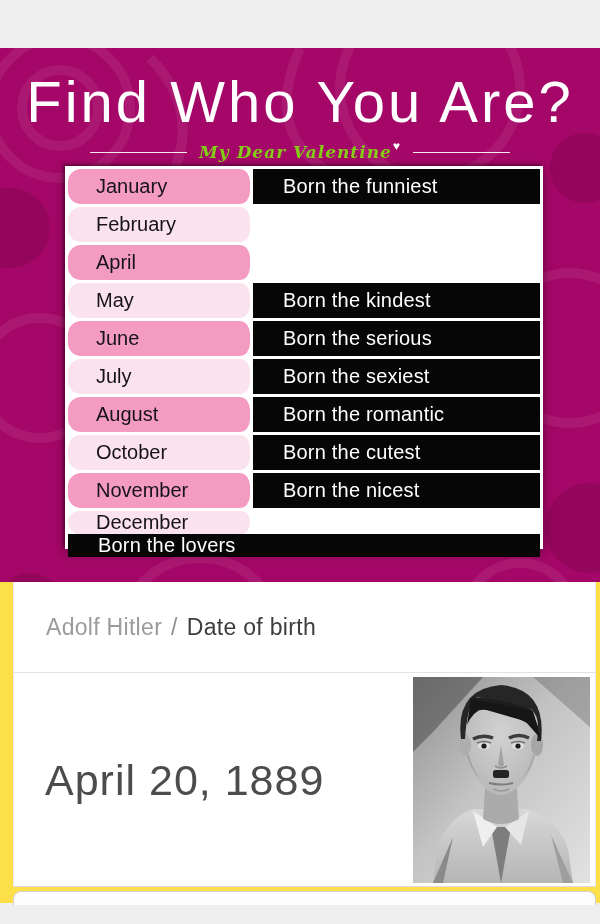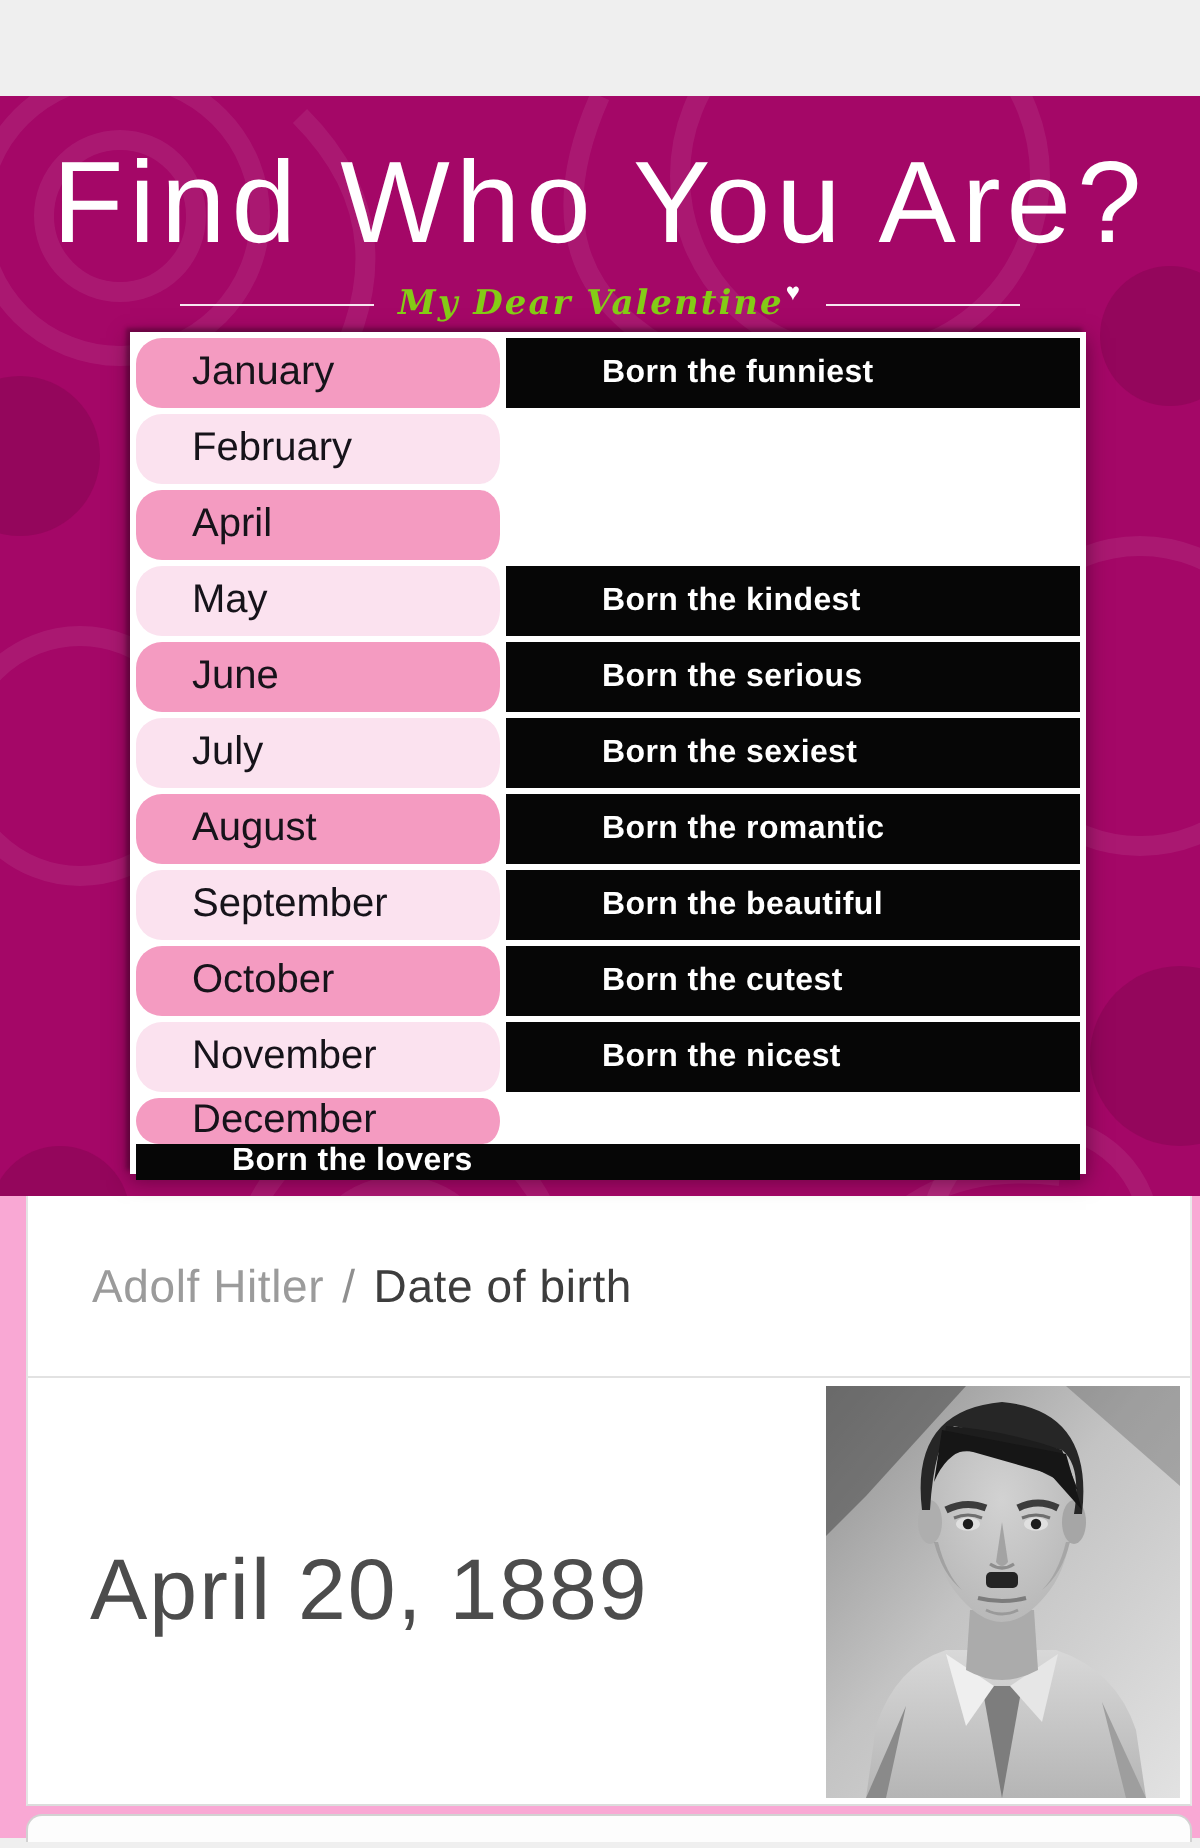--- a/index.html
+++ b/index.html
@@ -47,26 +47,26 @@
   .mrow:last-child{border-bottom:none;flex-direction:column;}
   .mcell{
     width:154px;border-right:3px solid #ffffff;
     display:flex;align-items:center;padding-left:28px;
     font-size:20px;color:#16131a;border-radius:13px;
   }
   .mrow:nth-child(odd) .mcell{background:#f49bc1;}
   .mrow:nth-child(even) .mcell{background:#fbe2ef;}
   .tcell{
     flex:1;background:#060606;
-    display:flex;align-items:center;padding-left:48px;
-    font-size:16px;color:#ffffff;letter-spacing:.2px;font-weight:bold;
+    display:flex;align-items:center;padding-left:30px;
+    font-size:20px;color:#ffffff;letter-spacing:.2px;
   }
 
   
-  .bottom{position:absolute;left:0;top:598px;width:600px;height:321px;background:#f9a8d4;}
+  .bottom{position:absolute;left:0;top:582px;width:600px;height:321px;background:#fde047;}
   .panel{
     position:absolute;left:13px;top:0;width:583px;height:305px;
     background:#ffffff;
     border-left:1px solid #e4e4e4;border-right:1px solid #e9e9e9;border-bottom:1px solid #dcdcdc;
     box-sizing:border-box;
   }
   .crumb-area{
     height:90px;border-bottom:1px solid #e2e2e2;
     display:flex;align-items:center;padding-left:32px;
     font-size:23px;letter-spacing:.3px;
@@ -148,24 +148,20 @@
       </div>
       <div class="mrow">
         <div class="mcell">July</div>
         <div class="tcell">Born the sexiest</div>
       </div>
       <div class="mrow">
         <div class="mcell">August</div>
         <div class="tcell">Born the romantic</div>
       </div>
       <div class="mrow">
-        <div class="mcell">September</div>
-        <div class="tcell">Born the beautiful</div>
-      </div>
-      <div class="mrow">
         <div class="mcell">October</div>
         <div class="tcell">Born the cutest</div>
       </div>
       <div class="mrow">
         <div class="mcell">November</div>
         <div class="tcell">Born the nicest</div>
       </div>
       <div class="mrow">
         <div class="mcell">December</div>
         <div class="tcell">Born the lovers</div>

